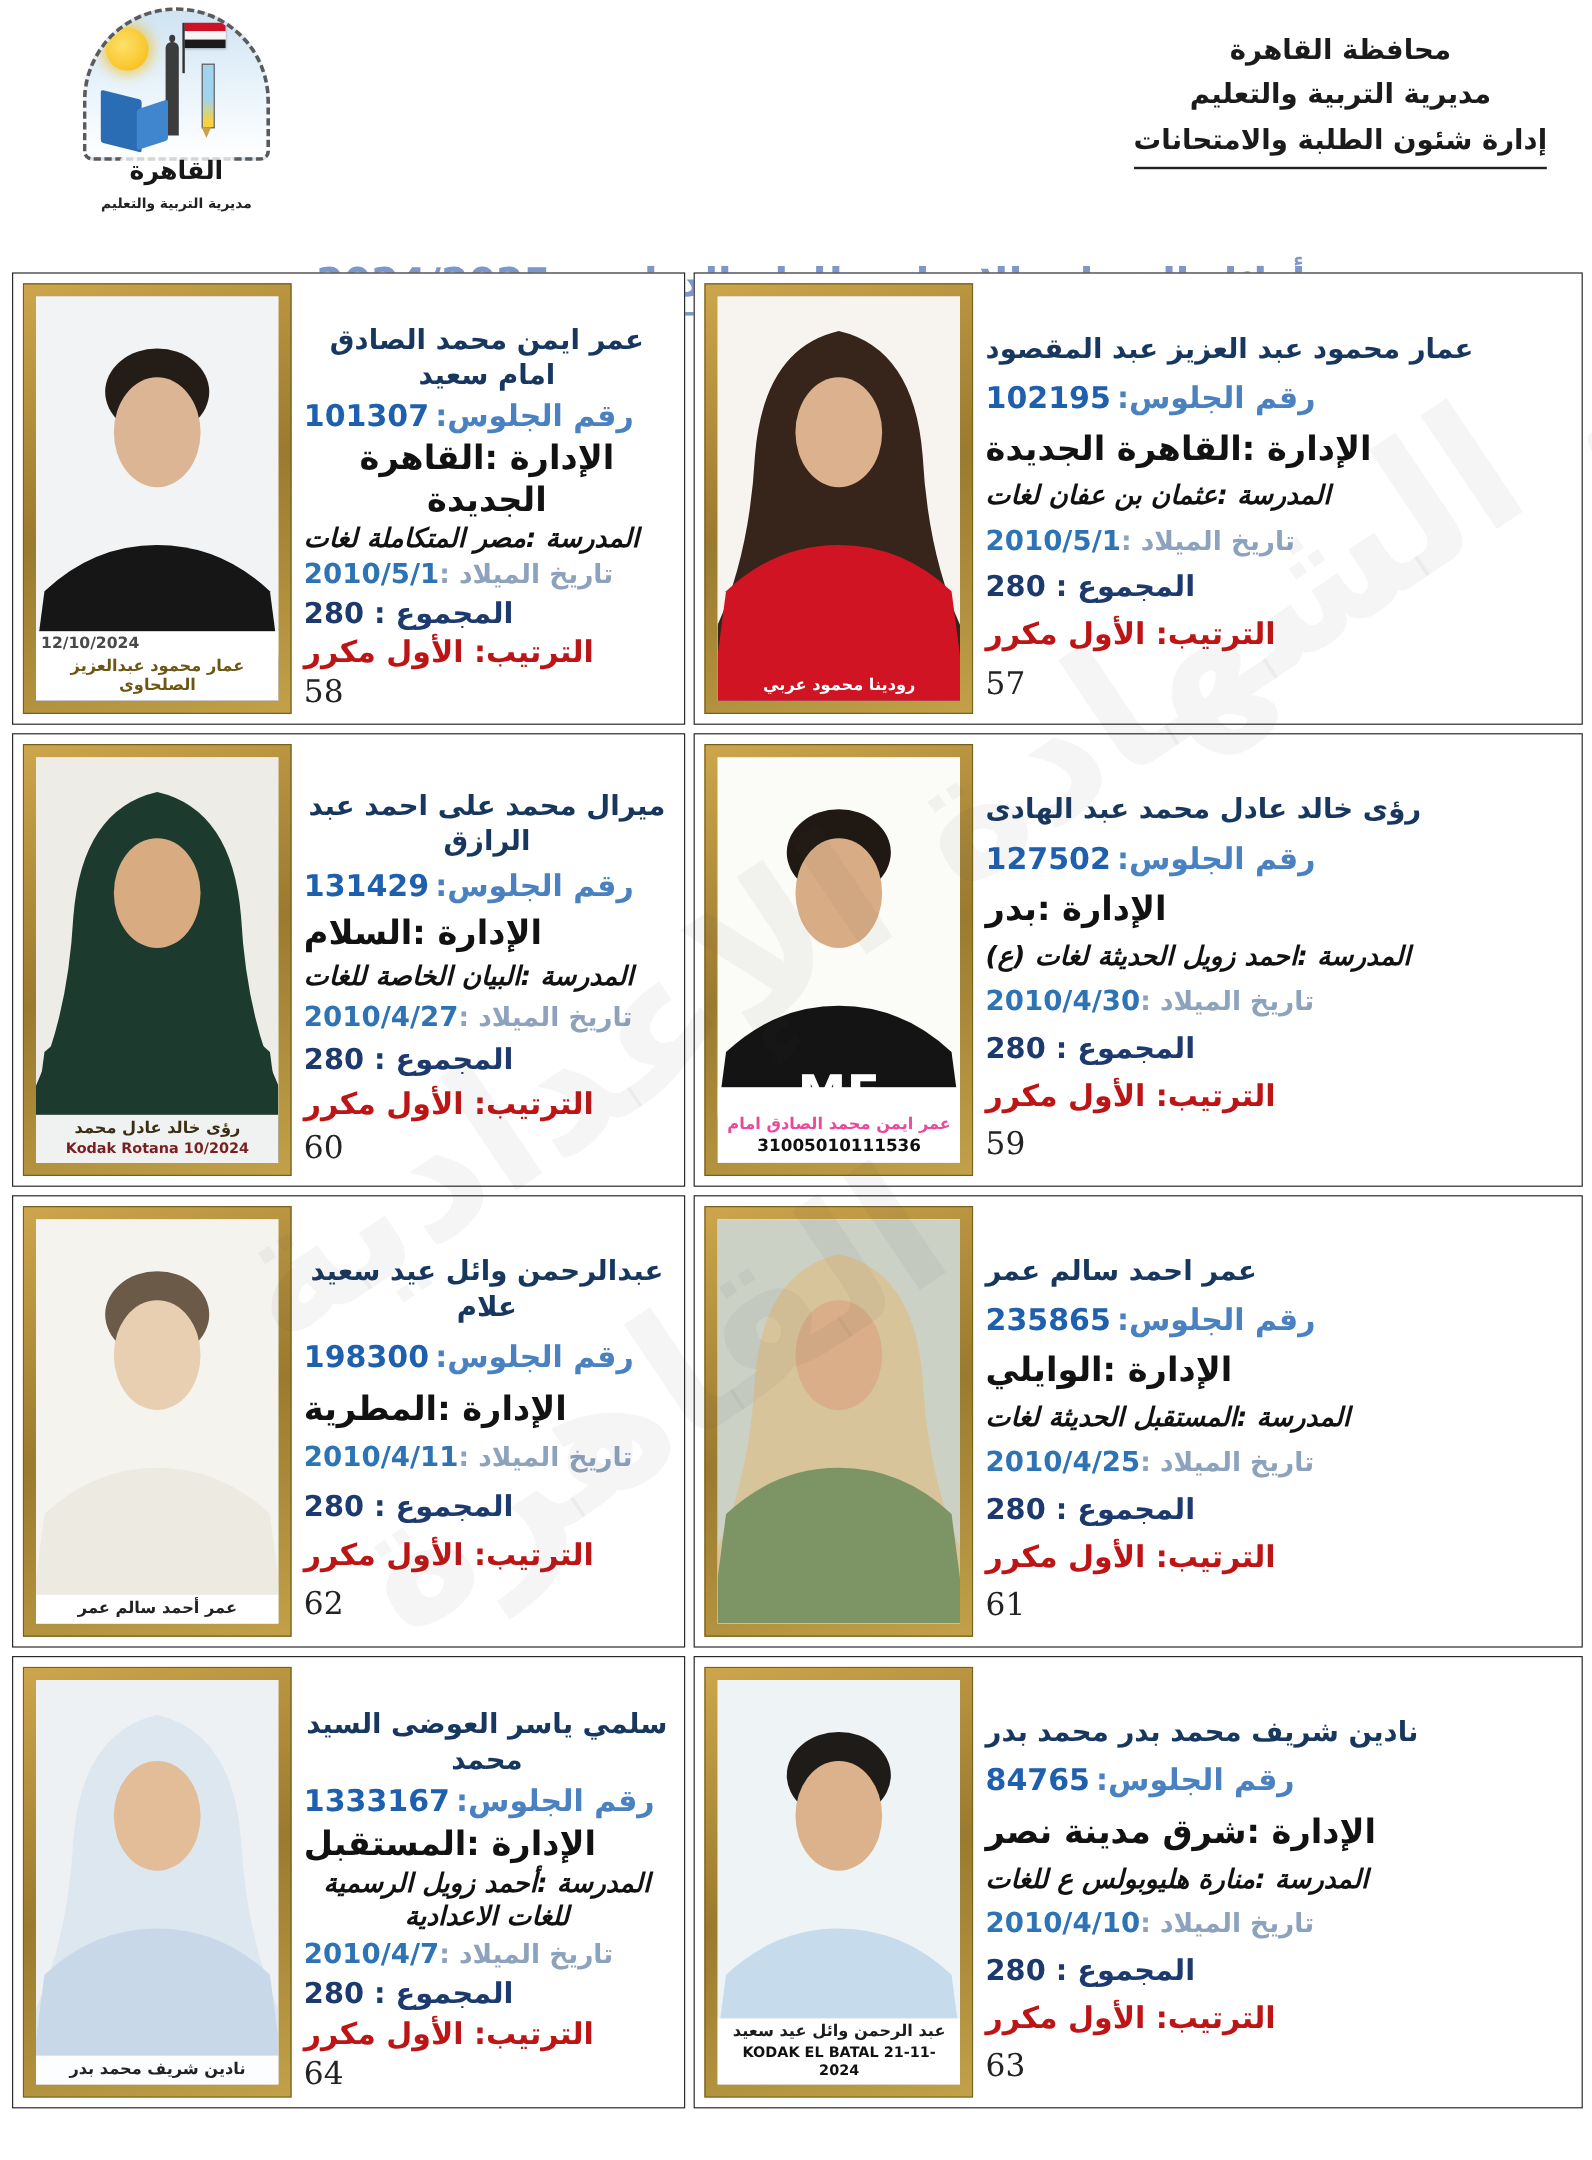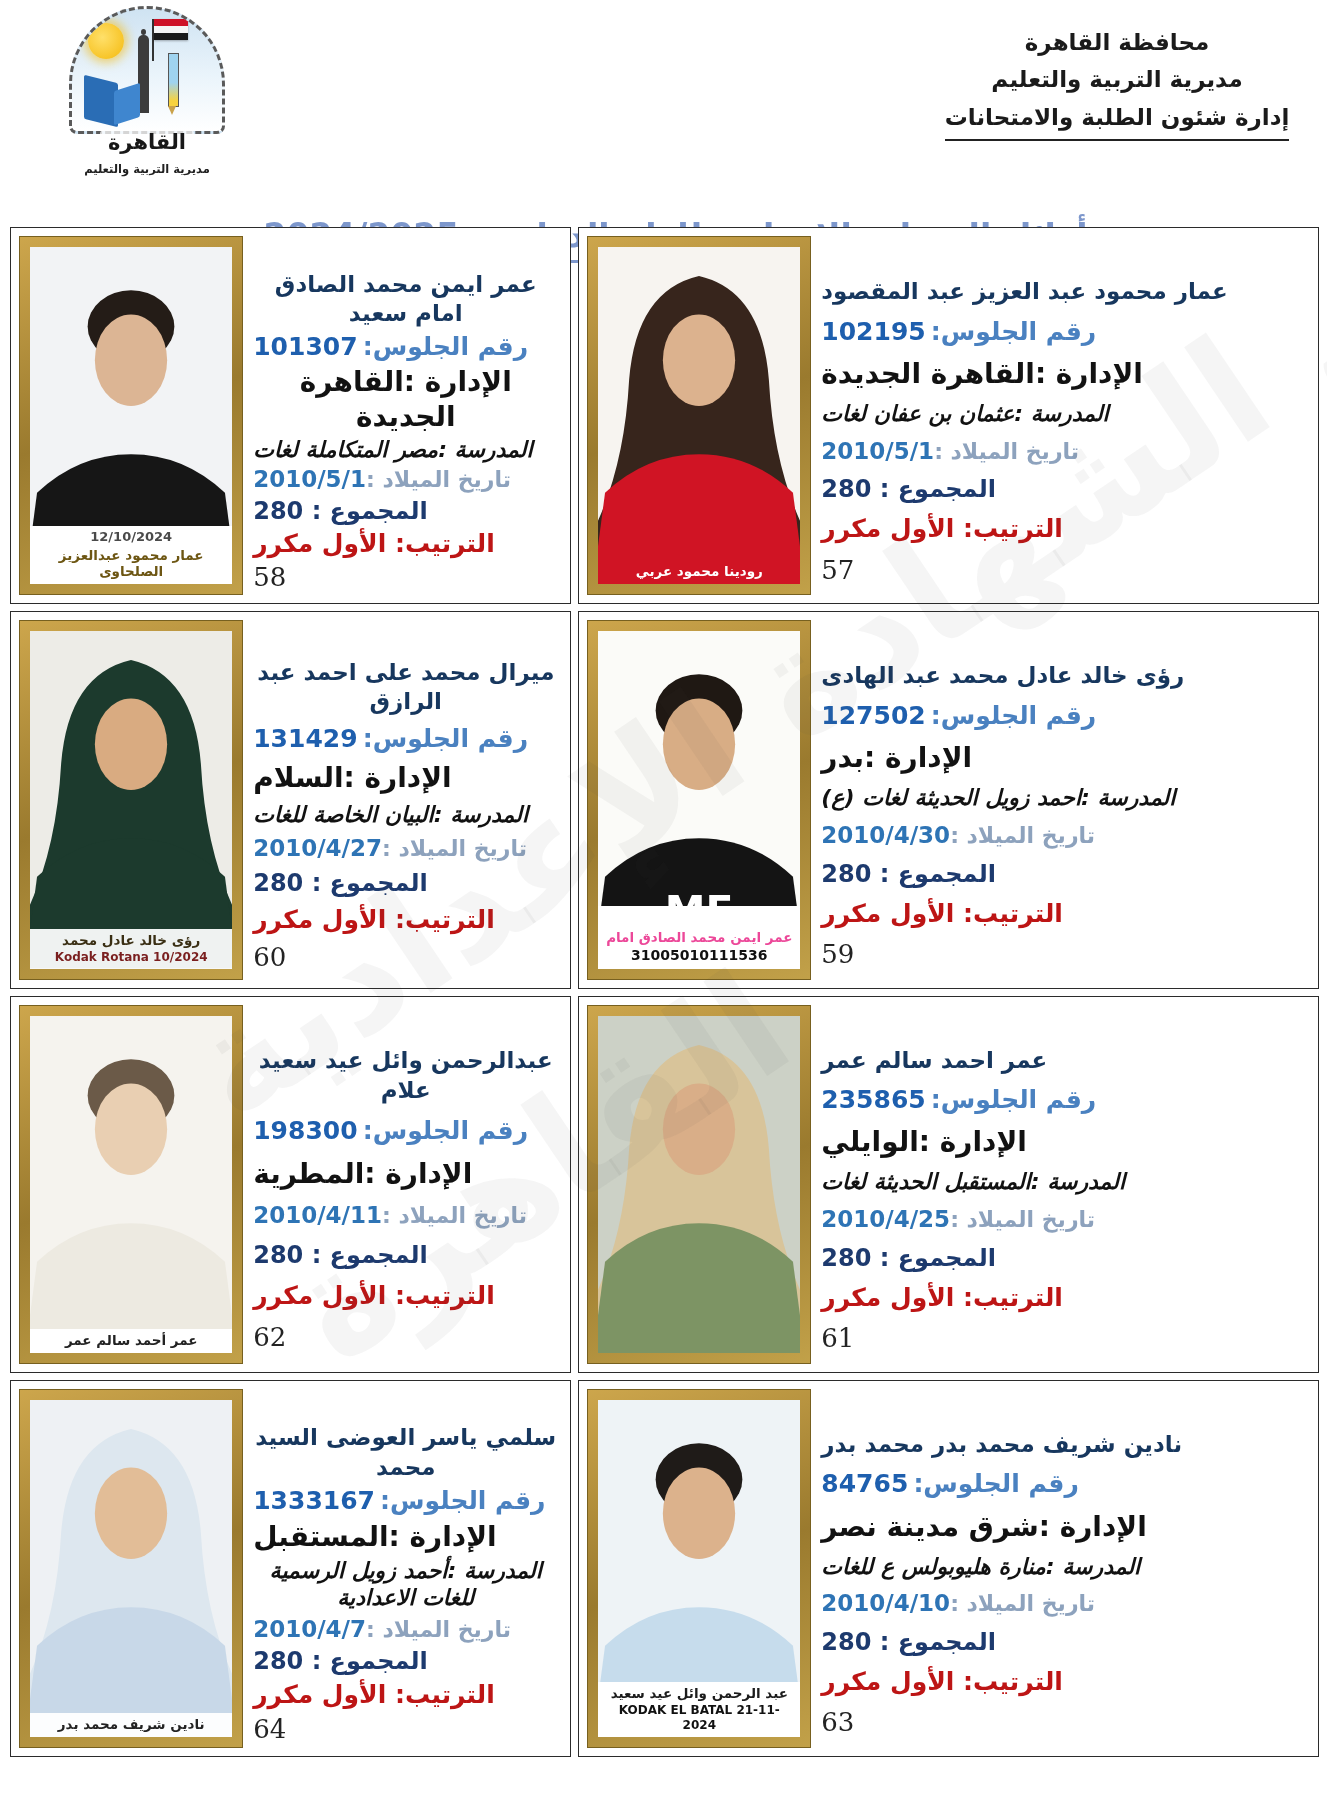--- a/index.html
+++ b/index.html
@@ -165,21 +165,21 @@
       <div class="photo">
         <svg viewBox="0 0 100 140" preserveAspectRatio="xMidYMid slice">
           <rect x="0" y="0" width="100" height="140" fill="#f2f3f5"></rect>
           <path fill="#241c17" d="M50,12 Q76,18 79,55 Q81,92 94,118 L94,140 L6,140 L6,118 Q19,92 21,55 Q24,18 50,12 Z" style="display: none;"></path>
           <ellipse fill="#241c17" cx="50" cy="33" rx="18" ry="15"></ellipse>
           <ellipse fill="#dcb594" cx="50" cy="47" rx="15" ry="19"></ellipse>
           <path fill="#161616" d="M6,140 L11,102 Q28,86 50,86 Q72,86 89,102 L94,140 Z"></path>
           <text x="50" y="122" text-anchor="middle" font-family="DejaVu Sans, sans-serif" font-size="17" font-weight="bold" fill="#ffffff" style="display: none;"></text>
         </svg>
         <div class="captions" style="background: rgb(255, 255, 255);">
-            <div class="ph-line" style="color: rgb(74, 74, 74); font-size: 13px; text-align: center;">12/10/2024</div>
+            <div class="ph-line" style="color: rgb(74, 74, 74); font-size: 13px; text-align: left;">12/10/2024</div>
             <div class="ph-line" style="color: rgb(109, 86, 19);">عمار محمود عبدالعزيز الصلحاوى</div>
           </div>
       </div>
     </div>
   </article>
     <article class="card">
     <div class="info">
       <h2 class="name">رؤى خالد عادل محمد عبد الهادى</h2>
       <div class="line l-seat">
         <span class="lbl">رقم الجلوس:</span>

